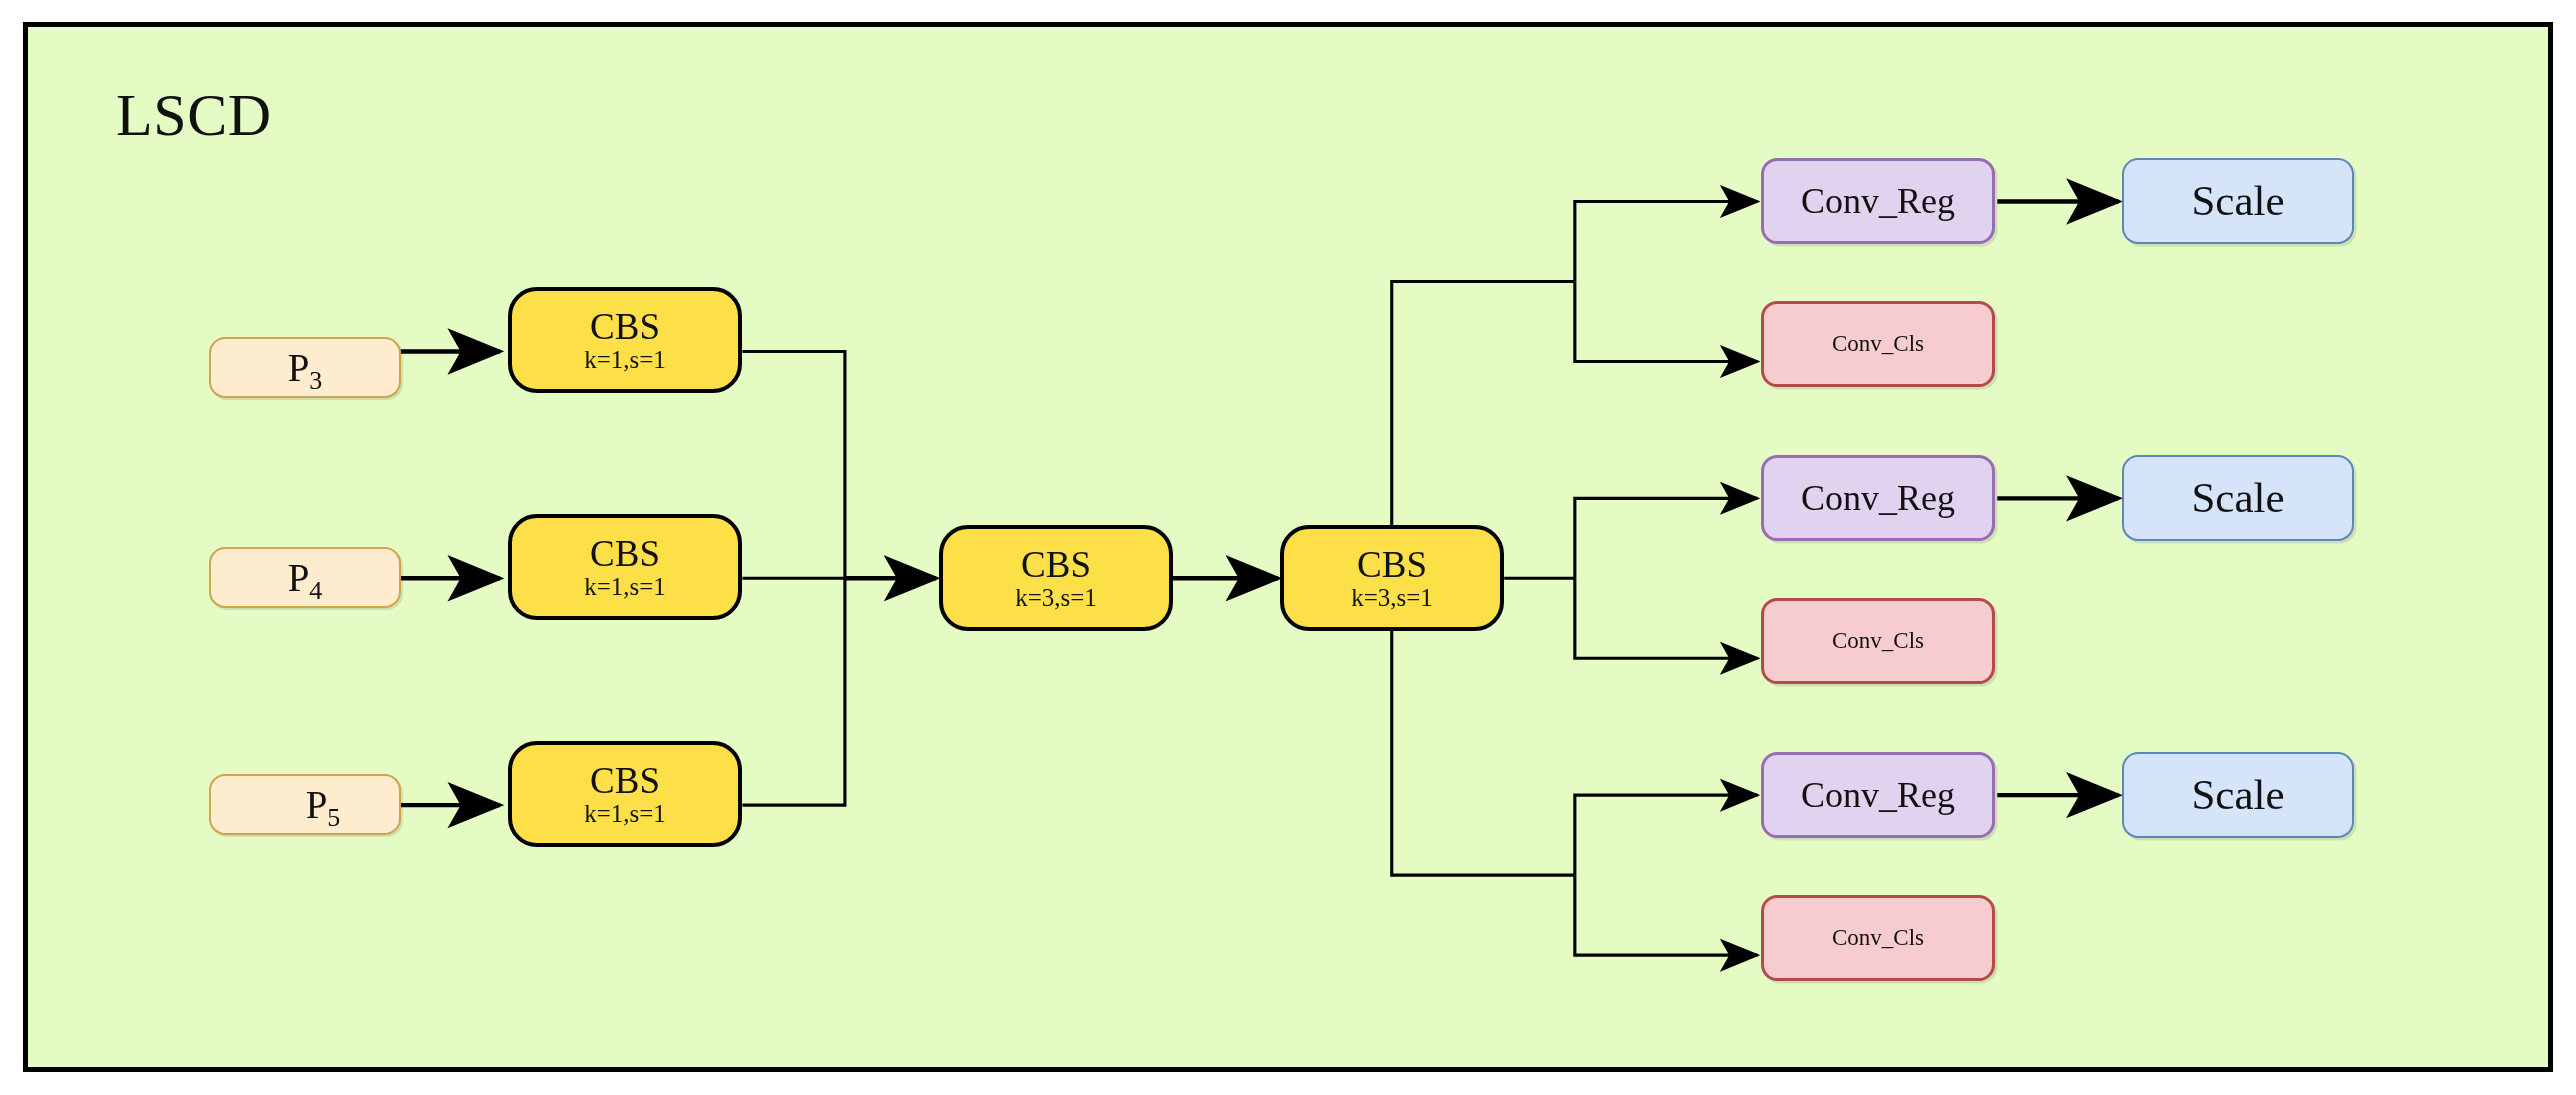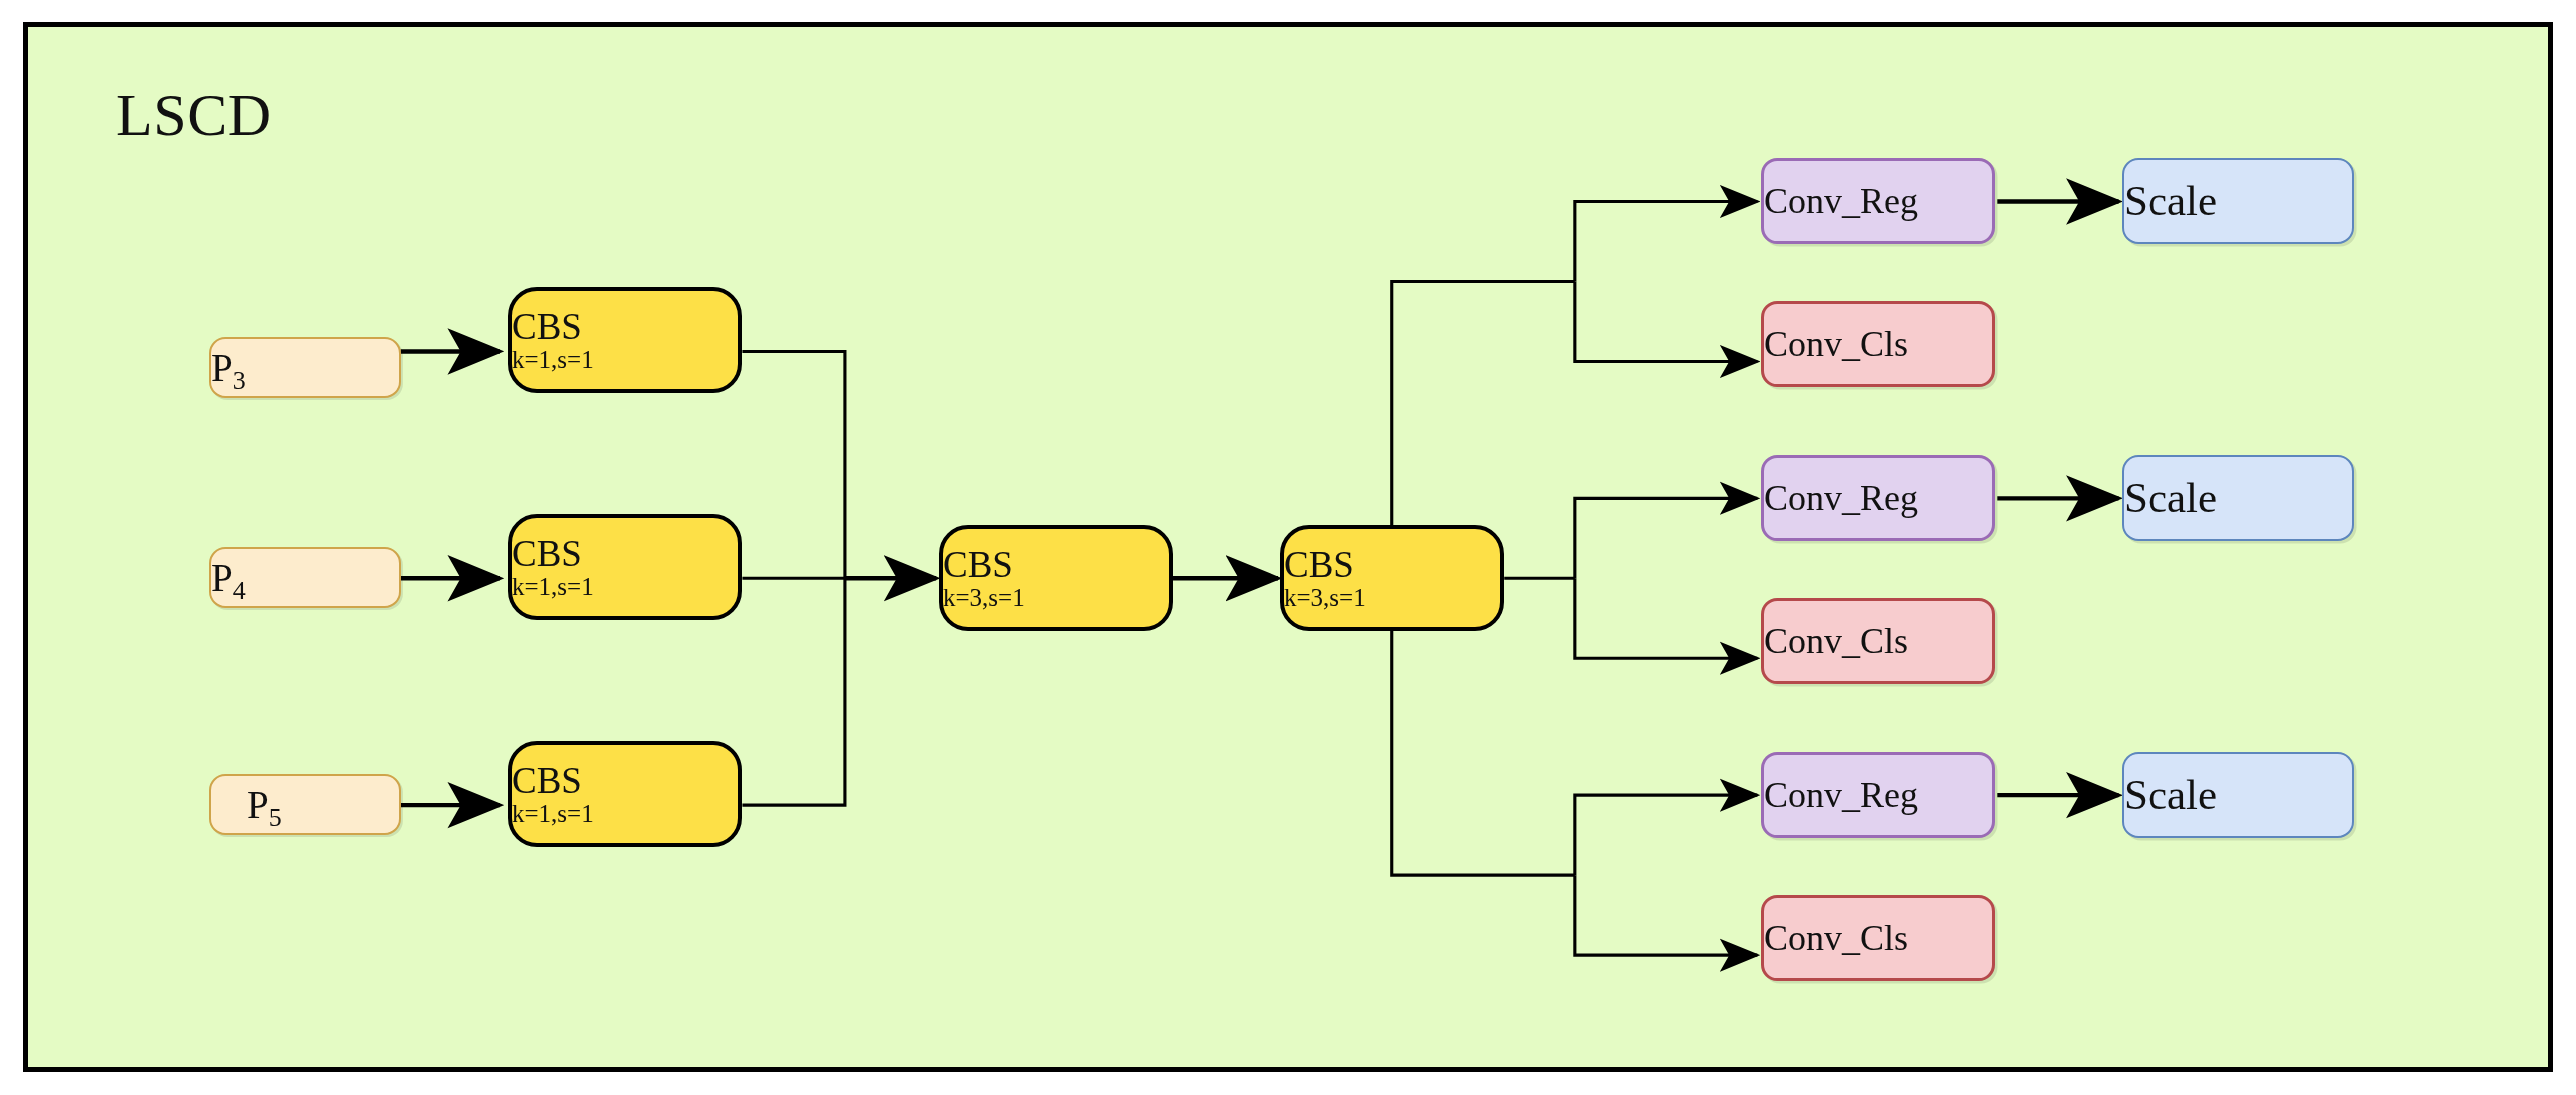--- a/index.html
+++ b/index.html
@@ -4,36 +4,36 @@
 <style>
   html,body{margin:0;padding:0;background:#ffffff;}
   body{font-family:"Liberation Serif", serif;}
   #stage{position:relative;width:2576px;height:1096px;overflow:hidden;background:#ffffff;}
   #panel{position:absolute;left:22.5px;top:22px;width:2530px;height:1050px;
          background:#e4fbc4;border:5.6px solid #000000;box-sizing:border-box;}
   #title{position:absolute;left:116px;top:81px;font-size:60px;color:#111;
          font-family:"Liberation Serif", serif;letter-spacing:0.6px;}
   svg#wires{position:absolute;left:0;top:0;width:2576px;height:1096px;pointer-events:none;}
   .node{position:absolute;box-sizing:border-box;display:flex;flex-direction:column;
-        align-items:flex-start;justify-content:center;text-align:center;line-height:1.02;}
+        align-items:center;justify-content:center;text-align:center;line-height:1.02;}
   .node .t1{font-family:"Liberation Serif", serif;}
   .node .t2{font-family:"Liberation Serif", serif;}
   .n-p{background:#fdeccd;border:2.5px solid #cfa44a;border-radius:16.2px;
        box-shadow:1.9px 1.9px 0 rgba(0,0,0,0.10);}
   .n-p .t1{font-size:39px;color:#111;}
   .n-p .t1 sub{font-size:26px;vertical-align:baseline;position:relative;top:8.7px;}
   .n-cbs{background:#fde047;border:4.4px solid #000000;border-radius:29px;}
   .n-cbs .t1{font-size:37px;color:#111;margin-bottom:1.2px;}
   .n-cbs .t2{font-size:25px;color:#111;}
   .n-reg{background:#e1d2ef;border:3.1px solid #9a6bb5;border-radius:16.2px;
          box-shadow:2.5px 2.5px 0 rgba(0,0,0,0.10);}
   .n-reg .t1{font-size:36px;color:#111;}
   .n-cls{background:#f7ccce;border:3.1px solid #b5494b;border-radius:16.2px;
          box-shadow:2.5px 2.5px 0 rgba(0,0,0,0.10);}
-  .n-cls .t1{font-size:36px;color:#111;}
+  .n-cls .t1{font-size:23px;color:#111;}
   .n-scale{background:#d6e4f9;border:2.5px solid #5d86bd;border-radius:16.2px;
            box-shadow:2.5px 2.5px 0 rgba(0,0,0,0.10);}
   .n-scale .t1{font-size:43px;color:#111;}
 </style>
 </head>
 <body>
 
 <div id="stage">
   <div id="panel"></div>
 

